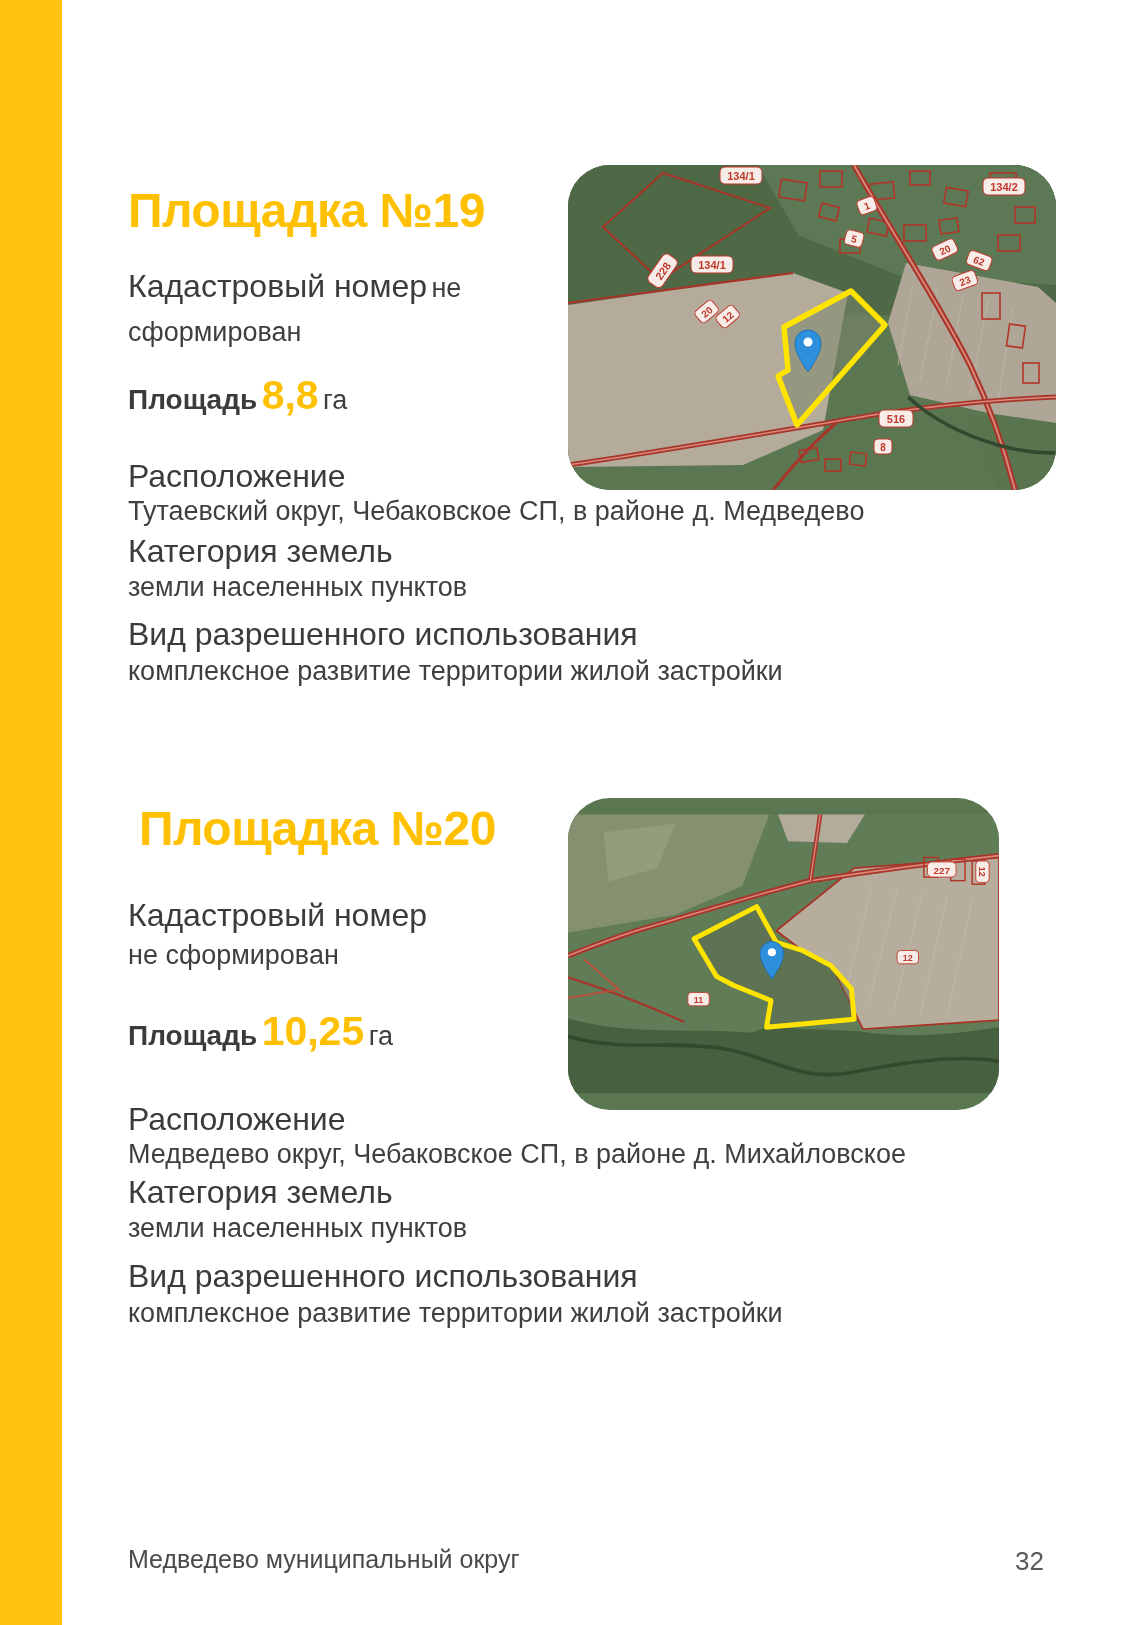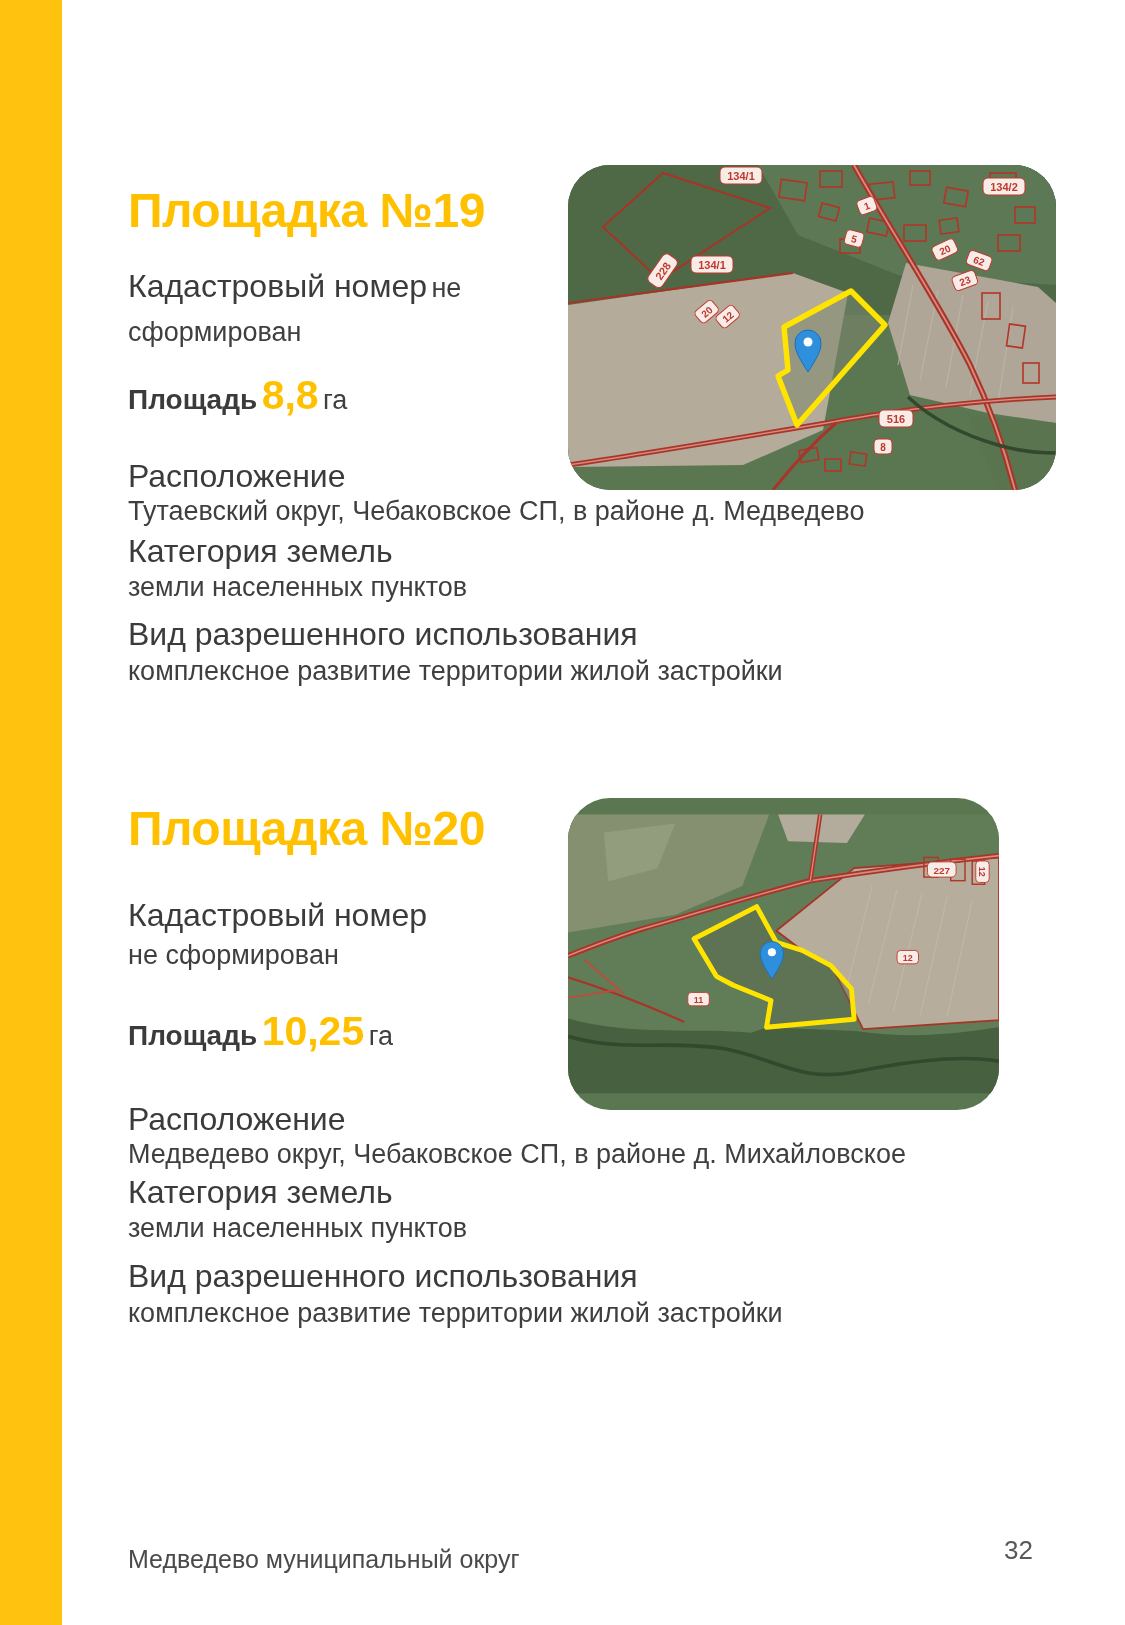--- a/index.html
+++ b/index.html
@@ -15,21 +15,21 @@
   .cad-wrap{width:390px;}
   .cad-wrap .lbl{display:inline;}
   .cad-wrap .val{display:inline;}
   .stacked .lbl,.stacked .val{display:block;line-height:40px;}
   .area-row .area-label{font-size:28px;font-weight:bold;color:#3b3b3b;}
   .area-row .area-value{font-size:41px;font-weight:bold;color:#FFC000;}
   .area-row .area-unit{font-size:27px;color:#3f3f3f;}
   .map-card{position:absolute;border-radius:42px;overflow:hidden;background:#5b7752;}
   .map-card svg{display:block;width:100%;height:100%;}
   .footer-text{top:1545px;font-size:25px;color:#4a4a4a;}
-  .page-number{position:absolute;left:1004px;top:1535px;font-size:26px;color:#595959;margin:0;}
+  .page-number{position:absolute;left:1004px;top:1535px;font-size:26px;color:#595959;margin:11px;}
   .chip-text{font-family:"Liberation Sans",sans-serif;font-weight:bold;fill:#c0392b;}
 </style>
 </head>
 <body>
 
 <div class="page">
 
   <div class="sidebar"></div>
 
 
@@ -162,21 +162,21 @@
           </g>
       </g>
 
       <g>
         <path d="M240,207 C231,193 227,186 227,178 a13,13 0 1 1 26,0 c0,8 -4,15 -13,29 z" fill="#2E8FDD" stroke="#1b6fb8" stroke-width="1"></path>
         <circle cx="240" cy="177" r="4.5" fill="#ffffff"></circle>
       </g>
     </svg>
   </div>
 
-  <p class="abs section-heading" style="top:801px;">Площадка №20</p>
+  <p class="abs section-heading" style="top:801px;margin-left:11px;">Площадка №20</p>
 
   <p class="abs para stacked" style="top:895px;">
     <span class="lbl">Кадастровый номер</span>
     <span class="val">не сформирован</span>
   </p>
 
   <p class="abs area-row" style="top:1008px;">
     <span class="area-label">Площадь</span>
     <span class="area-value">10,25</span>
     <span class="area-unit">га</span>

